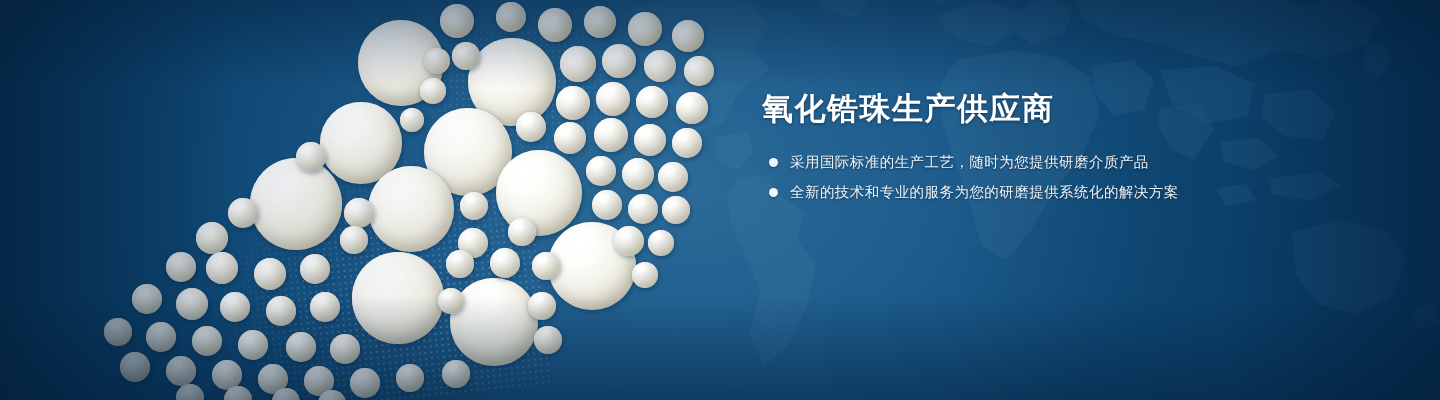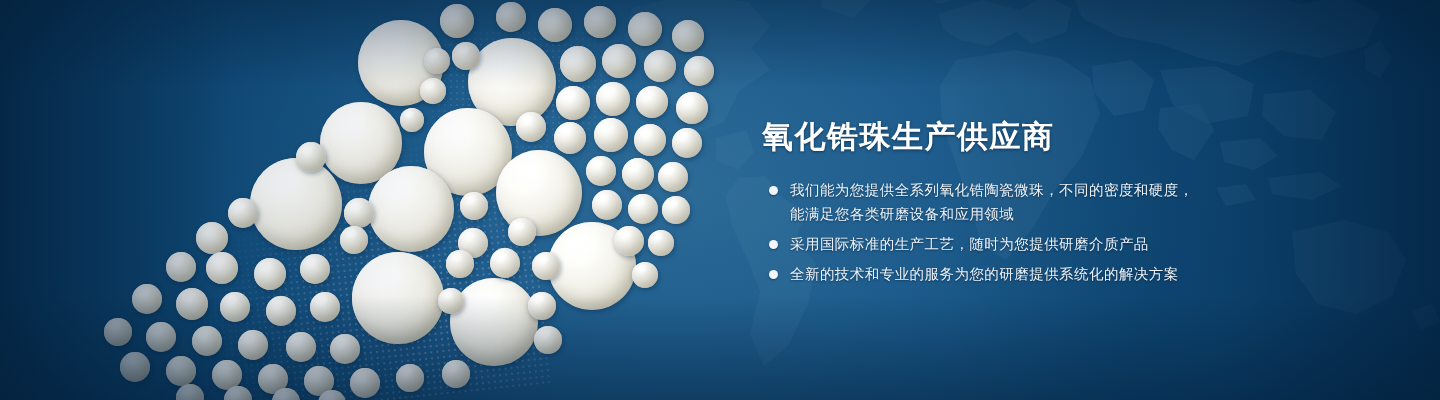--- a/index.html
+++ b/index.html
@@ -87,21 +87,21 @@
     border-radius: 50%;
     background: radial-gradient(ellipse at 40% 40%, rgba(255,255,255,.98) 0%, rgba(255,255,255,.55) 50%, rgba(255,255,255,0) 100%);
     transform: rotate(-22deg);
   }
   .bead.sm::after { width: 38%; height: 30%; left: 20%; top: 13%; }
 
   
   .copy {
     position: absolute;
     left: 762px;
-    top: 116px;
+    top: 88px;
     width: 520px;
   }
   .headline {
     color: #ffffff;
     font-size: 31px;
     font-weight: bold;
     letter-spacing: 1.5px;
     line-height: 42px;
     margin: 0 0 20px 0;
     text-shadow: 0 1px 3px rgba(0,18,38,.55);
@@ -265,25 +265,20 @@
     <div class="bead sm" style="left:318px;top:390px;width:28px;height:28px;"></div>
   </div>
 
   <div class="bg-vignette"></div>
 
   <div class="copy">
     <h1 class="headline">氧化锆珠生产供应商</h1>
 
     <ul class="bullets">
 
-      <li class="bullet">
-        <span class="dot"></span>
-        <span class="bullet-line">我们能为您提供全系列氧化锆陶瓷微珠，不同的密度和硬度，</span>
-        <span class="bullet-line">能满足您各类研磨设备和应用领域</span>
-      </li>
 
       <li class="bullet">
         <span class="dot"></span>
         <span class="bullet-line">采用国际标准的生产工艺，随时为您提供研磨介质产品</span>
       </li>
 
       <li class="bullet">
         <span class="dot"></span>
         <span class="bullet-line">全新的技术和专业的服务为您的研磨提供系统化的解决方案</span>
       </li>

